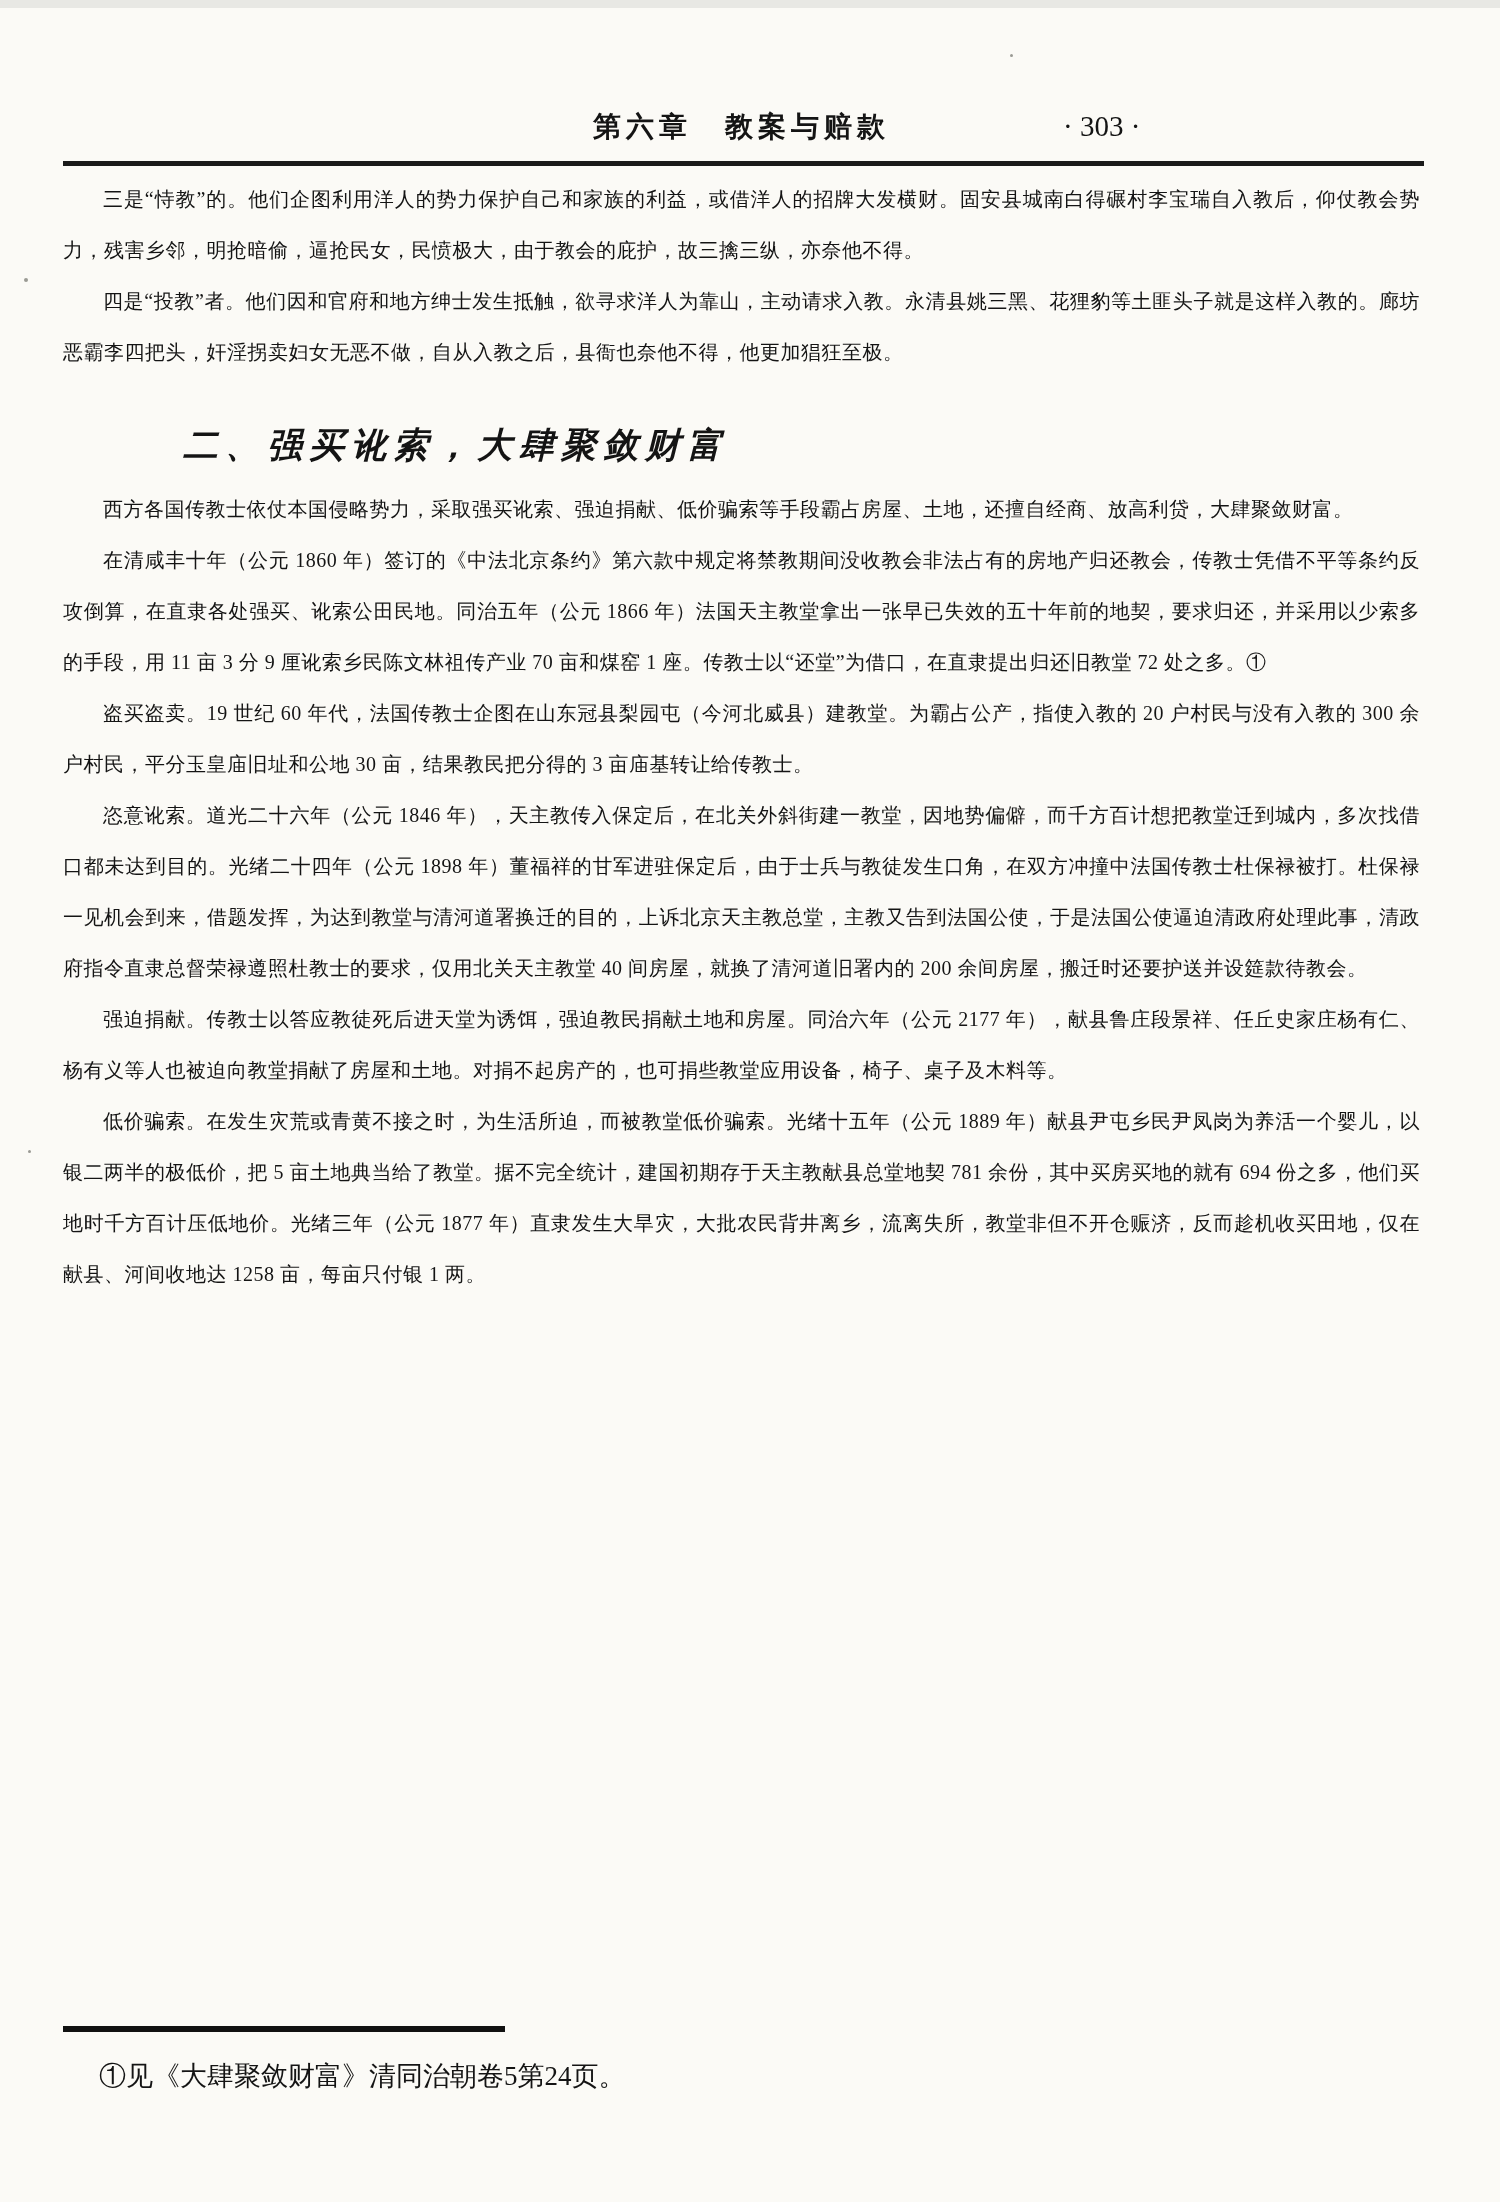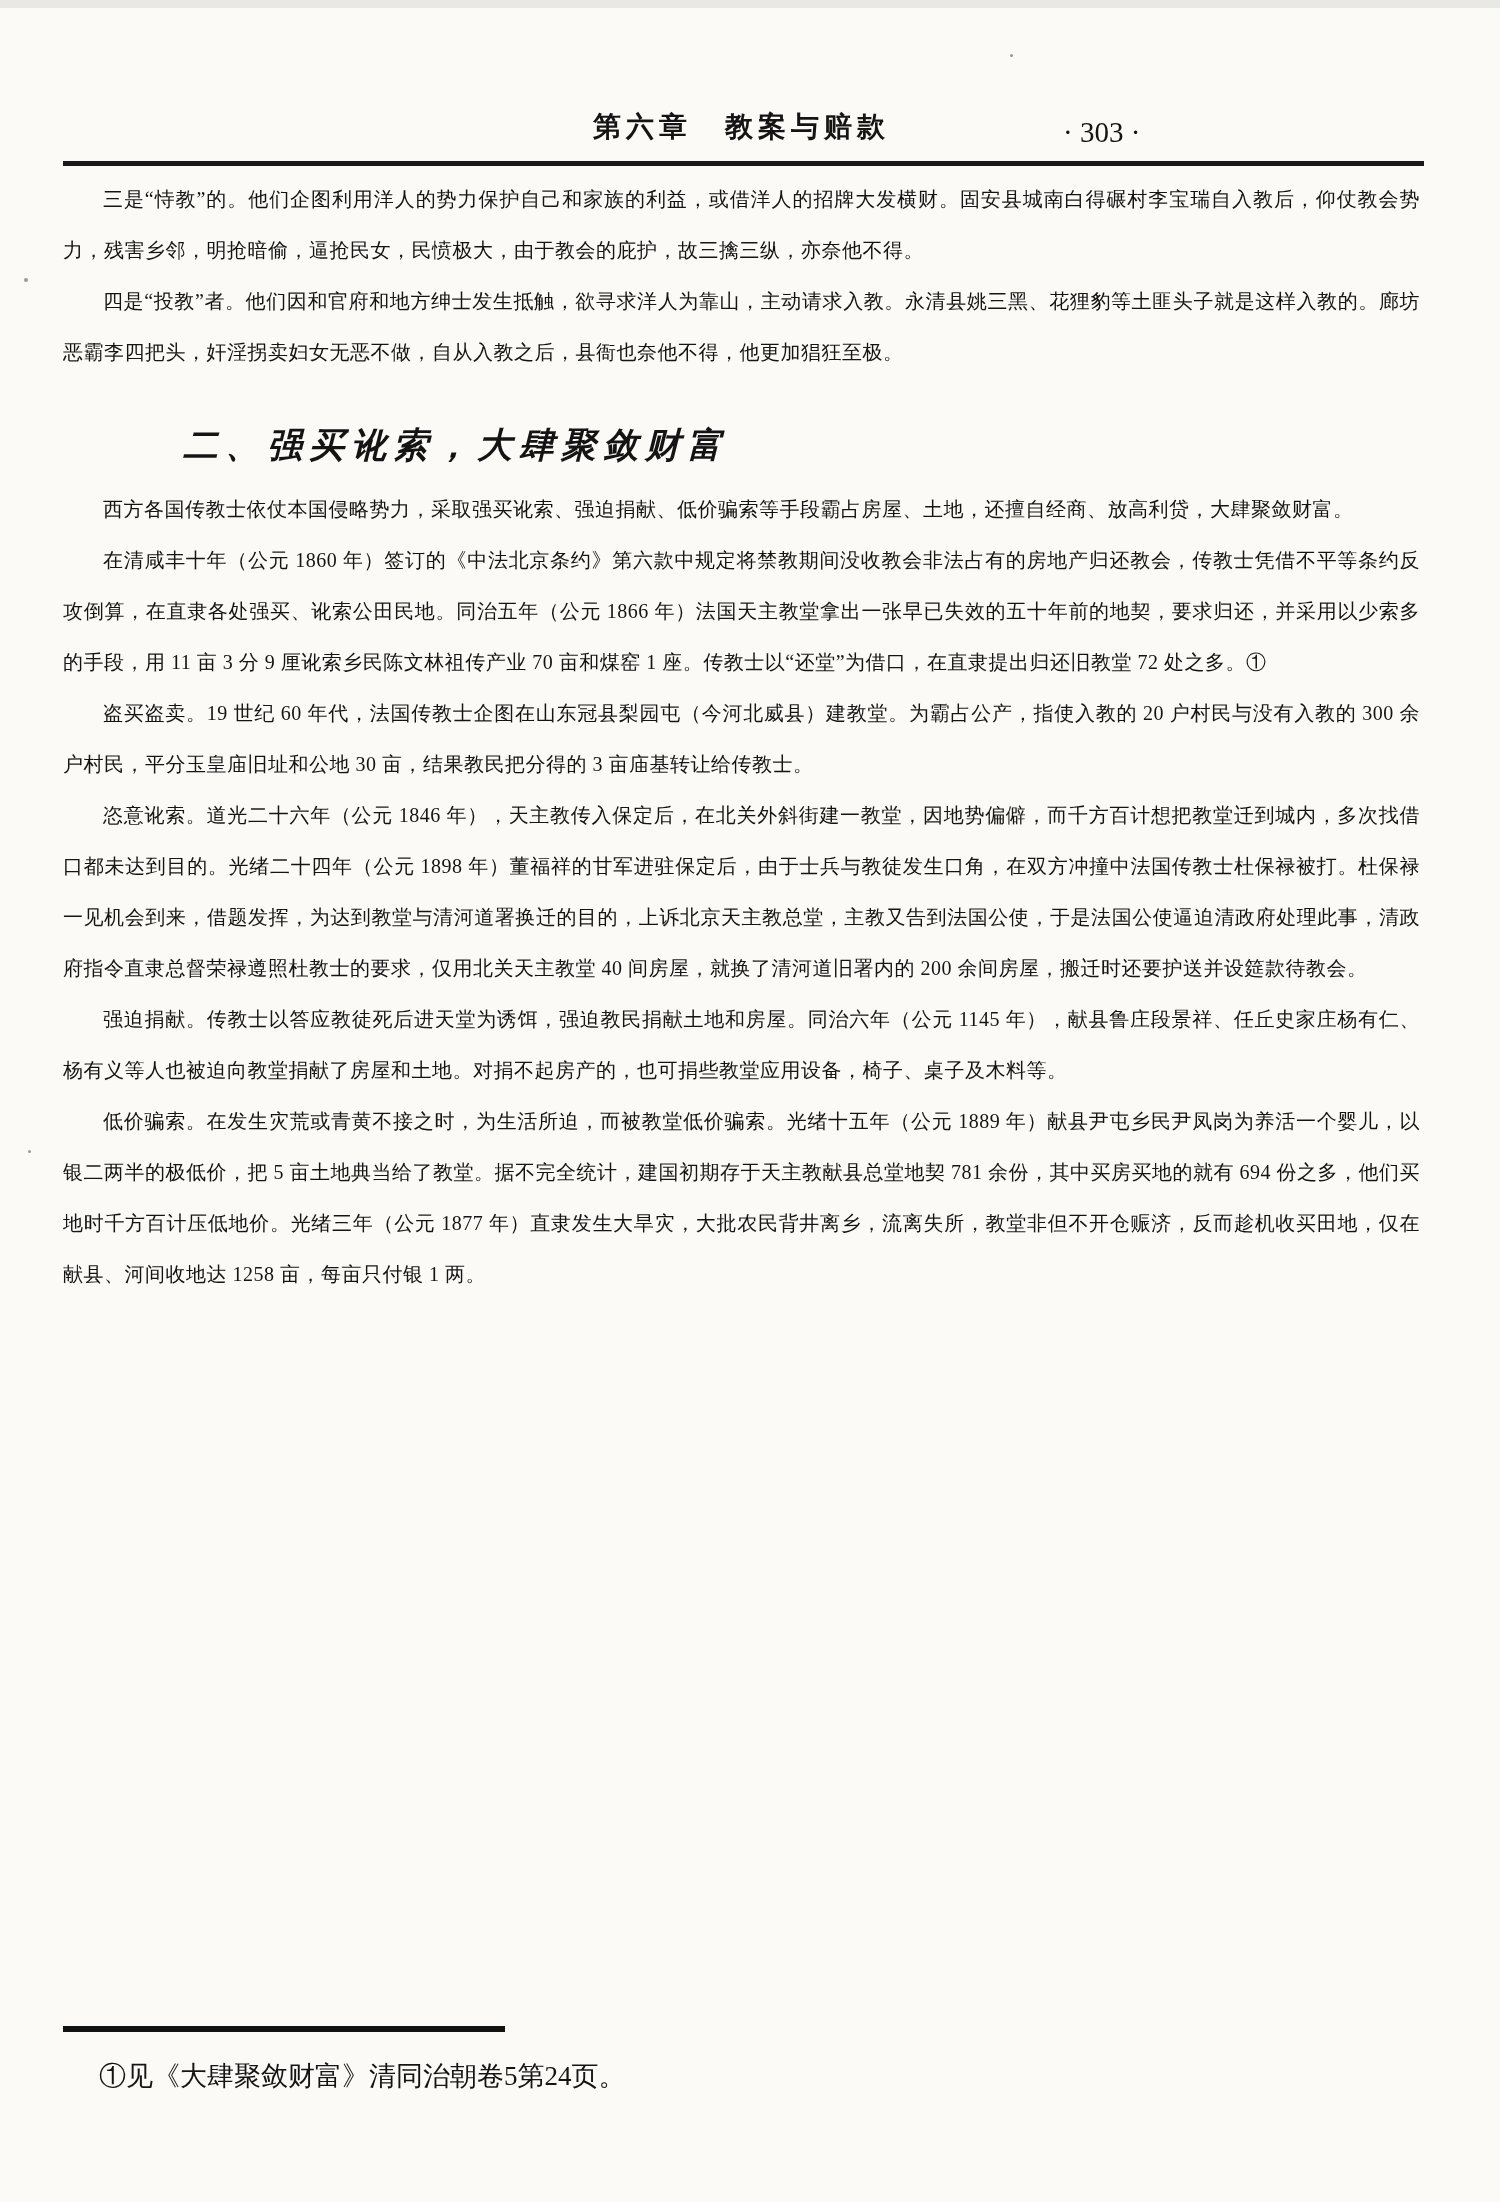--- a/index.html
+++ b/index.html
@@ -12,21 +12,21 @@
     background: #fbfaf6;
     color: #141414;
     font-family: "Liberation Serif", serif;
     overflow: hidden;
   }
   .header { position: absolute; top: 100px; left: 63px; right: 80px; height: 42px; }
   .chapter {
     position: absolute; left: 50%; transform: translateX(-50%);
     font-size: 28px; font-weight: bold; letter-spacing: 5px; white-space: nowrap;
   }
-  .pagenum { position: absolute; left: 1000px; top: 8px; font-size: 29px; white-space: nowrap; }
+  .pagenum { position: absolute; left: 1000px; top: 2px; font-size: 29px; white-space: nowrap; }
   .header-rule {
     position: absolute; top: 153px; left: 63px; right: 76px;
     height: 5px; background: #1a1a1a;
   }
   .content { position: absolute; top: 166px; left: 63px; right: 80px; }
   .content p.bodytext {
     margin: 0;
     font-size: 20px;
     line-height: 51px;
     text-align: justify;
@@ -69,21 +69,21 @@
   <div class="content">
     <p class="bodytext">三是“恃教”的。他们企图利用洋人的势力保护自己和家族的利益，或借洋人的招牌大发横财。固安县城南白得碾村李宝瑞自入教后，仰仗教会势力，残害乡邻，明抢暗偷，逼抢民女，民愤极大，由于教会的庇护，故三擒三纵，亦奈他不得。</p>
     <p class="bodytext">四是“投教”者。他们因和官府和地方绅士发生抵触，欲寻求洋人为靠山，主动请求入教。永清县姚三黑、花狸豹等土匪头子就是这样入教的。廊坊恶霸李四把头，奸淫拐卖妇女无恶不做，自从入教之后，县衙也奈他不得，他更加猖狂至极。</p>
 
     <h2 class="section-heading">二、强买讹索，大肆聚敛财富</h2>
 
     <p class="bodytext">西方各国传教士依仗本国侵略势力，采取强买讹索、强迫捐献、低价骗索等手段霸占房屋、土地，还擅自经商、放高利贷，大肆聚敛财富。</p>
     <p class="bodytext">在清咸丰十年（公元 1860 年）签订的《中法北京条约》第六款中规定将禁教期间没收教会非法占有的房地产归还教会，传教士凭借不平等条约反攻倒算，在直隶各处强买、讹索公田民地。同治五年（公元 1866 年）法国天主教堂拿出一张早已失效的五十年前的地契，要求归还，并采用以少索多的手段，用 11 亩 3 分 9 厘讹索乡民陈文林祖传产业 70 亩和煤窑 1 座。传教士以“还堂”为借口，在直隶提出归还旧教堂 72 处之多。①</p>
     <p class="bodytext">盗买盗卖。19 世纪 60 年代，法国传教士企图在山东冠县梨园屯（今河北威县）建教堂。为霸占公产，指使入教的 20 户村民与没有入教的 300 余户村民，平分玉皇庙旧址和公地 30 亩，结果教民把分得的 3 亩庙基转让给传教士。</p>
     <p class="bodytext">恣意讹索。道光二十六年（公元 1846 年），天主教传入保定后，在北关外斜街建一教堂，因地势偏僻，而千方百计想把教堂迁到城内，多次找借口都未达到目的。光绪二十四年（公元 1898 年）董福祥的甘军进驻保定后，由于士兵与教徒发生口角，在双方冲撞中法国传教士杜保禄被打。杜保禄一见机会到来，借题发挥，为达到教堂与清河道署换迁的目的，上诉北京天主教总堂，主教又告到法国公使，于是法国公使逼迫清政府处理此事，清政府指令直隶总督荣禄遵照杜教士的要求，仅用北关天主教堂 40 间房屋，就换了清河道旧署内的 200 余间房屋，搬迁时还要护送并设筵款待教会。</p>
-    <p class="bodytext">强迫捐献。传教士以答应教徒死后进天堂为诱饵，强迫教民捐献土地和房屋。同治六年（公元 1145 年），献县鲁庄段景祥、任丘史家庄杨有仁、杨有义等人也被迫向教堂捐献了房屋和土地。对捐不起房产的，也可捐些教堂应用设备，椅子、桌子及木料等。</p>
+    <p class="bodytext">强迫捐献。传教士以答应教徒死后进天堂为诱饵，强迫教民捐献土地和房屋。同治六年（公元 2177 年），献县鲁庄段景祥、任丘史家庄杨有仁、杨有义等人也被迫向教堂捐献了房屋和土地。对捐不起房产的，也可捐些教堂应用设备，椅子、桌子及木料等。</p>
     <p class="bodytext">低价骗索。在发生灾荒或青黄不接之时，为生活所迫，而被教堂低价骗索。光绪十五年（公元 1889 年）献县尹屯乡民尹凤岗为养活一个婴儿，以银二两半的极低价，把 5 亩土地典当给了教堂。据不完全统计，建国初期存于天主教献县总堂地契 781 余份，其中买房买地的就有 694 份之多，他们买地时千方百计压低地价。光绪三年（公元 1877 年）直隶发生大旱灾，大批农民背井离乡，流离失所，教堂非但不开仓赈济，反而趁机收买田地，仅在献县、河间收地达 1258 亩，每亩只付银 1 两。</p>
   </div>
 
   <div class="footnote-block">
     <div class="footnote-rule"></div>
     <p class="footnote-text">①见《大肆聚敛财富》清同治朝卷5第24页。</p>
   </div>
 
   <span class="speck s1"></span>
   <span class="speck s2"></span>

